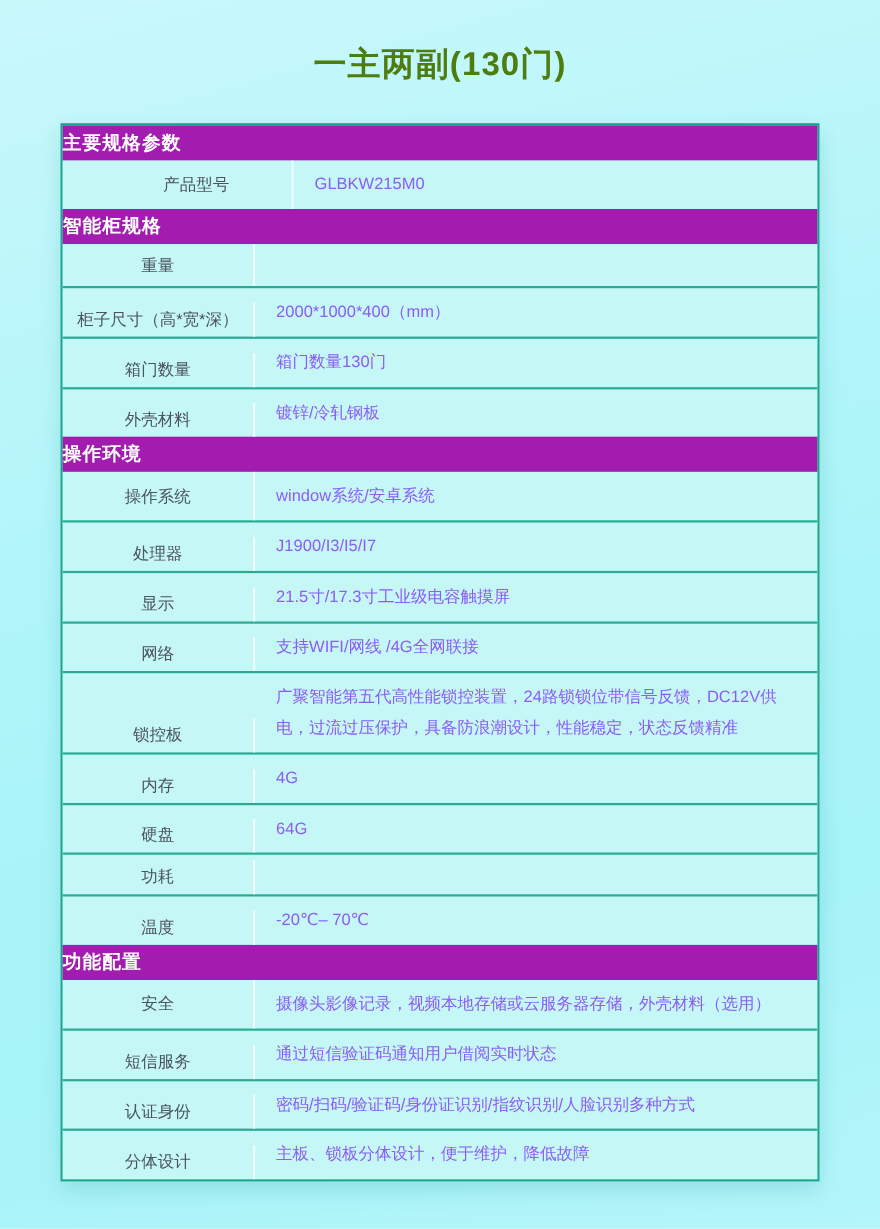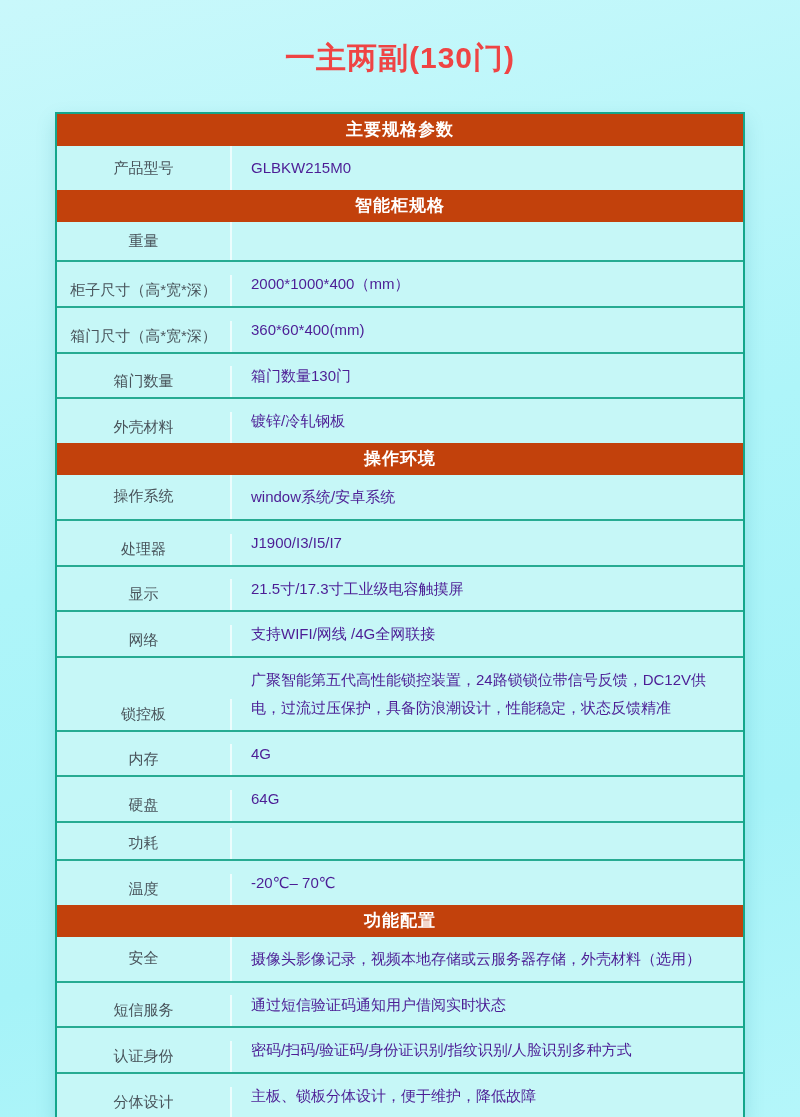--- a/index.html
+++ b/index.html
@@ -9,69 +9,68 @@
     overflow: hidden;
   }
   body {
     background: linear-gradient(165deg, #c9f8fb 0%, #aef5f9 45%, #a6f3f8 75%, #b4f6fa 100%);
   }
   .page-title {
     padding-top: 38px;
     text-align: center;
     font-size: 30px;
     font-weight: bold;
-    color: #ef4444;
+    color: #4d7c0f;
     letter-spacing: 1px;
   }
   .spec-table {
     width: 690px;
     margin: 33px auto 0 auto;
     border: 2px solid #14a68b;
     box-shadow: 0 8px 18px rgba(0, 130, 140, 0.18);
     background: #c6f7f7;
   }
   .section-header {
-    background: #c2410c;
+    background: #a21caf;
     color: #ffffff;
     font-size: 17px;
     font-weight: bold;
-    text-align: center;
     height: 32px;
     line-height: 32px;
     letter-spacing: 1px;
   }
   .spec-row {
     display: flex;
     align-items: stretch;
     background: #c6f7f7;
     min-height: 38px;
   }
   .spec-row + .spec-row {
     border-top: 2px solid #27ab92;
     align-items: flex-end;
   }
-  .section:first-of-type .spec-row { min-height: 44px; }
+  .section:first-of-type .spec-row { min-height: 44px; padding-left: 35px; }
   .spec-label {
     width: 175px;
     flex: 0 0 175px;
     display: flex;
     align-items: center;
     justify-content: center;
     text-align: center;
     font-size: 15px;
     color: #49545b;
     border-right: 2px solid #ecfdfd;
     padding: 6px 4px;
   }
   .spec-value {
     flex: 1;
     display: flex;
     align-items: center;
     font-size: 15px;
-    color: #4c1d95;
+    color: #8b5cf6;
     padding: 8px 18px 8px 19px;
     line-height: 1.85;
   }
 </style>
 </head>
 <body>
 
 <h1 class="page-title">一主两副(130门)</h1>
 
 <div class="spec-table">
@@ -85,24 +84,20 @@
   </div>
 
   <div class="section">
     <div class="section-header">智能柜规格</div>
     <div class="spec-row">
       <div class="spec-label">重量</div>
     </div>
     <div class="spec-row">
       <div class="spec-label">柜子尺寸（高*宽*深）</div>
       <div class="spec-value">2000*1000*400（mm）</div>
-    </div>
-    <div class="spec-row">
-      <div class="spec-label">箱门尺寸（高*宽*深）</div>
-      <div class="spec-value">360*60*400(mm)</div>
     </div>
     <div class="spec-row">
       <div class="spec-label">箱门数量</div>
       <div class="spec-value">箱门数量130门</div>
     </div>
     <div class="spec-row">
       <div class="spec-label">外壳材料</div>
       <div class="spec-value">镀锌/冷轧钢板</div>
     </div>
   </div>

